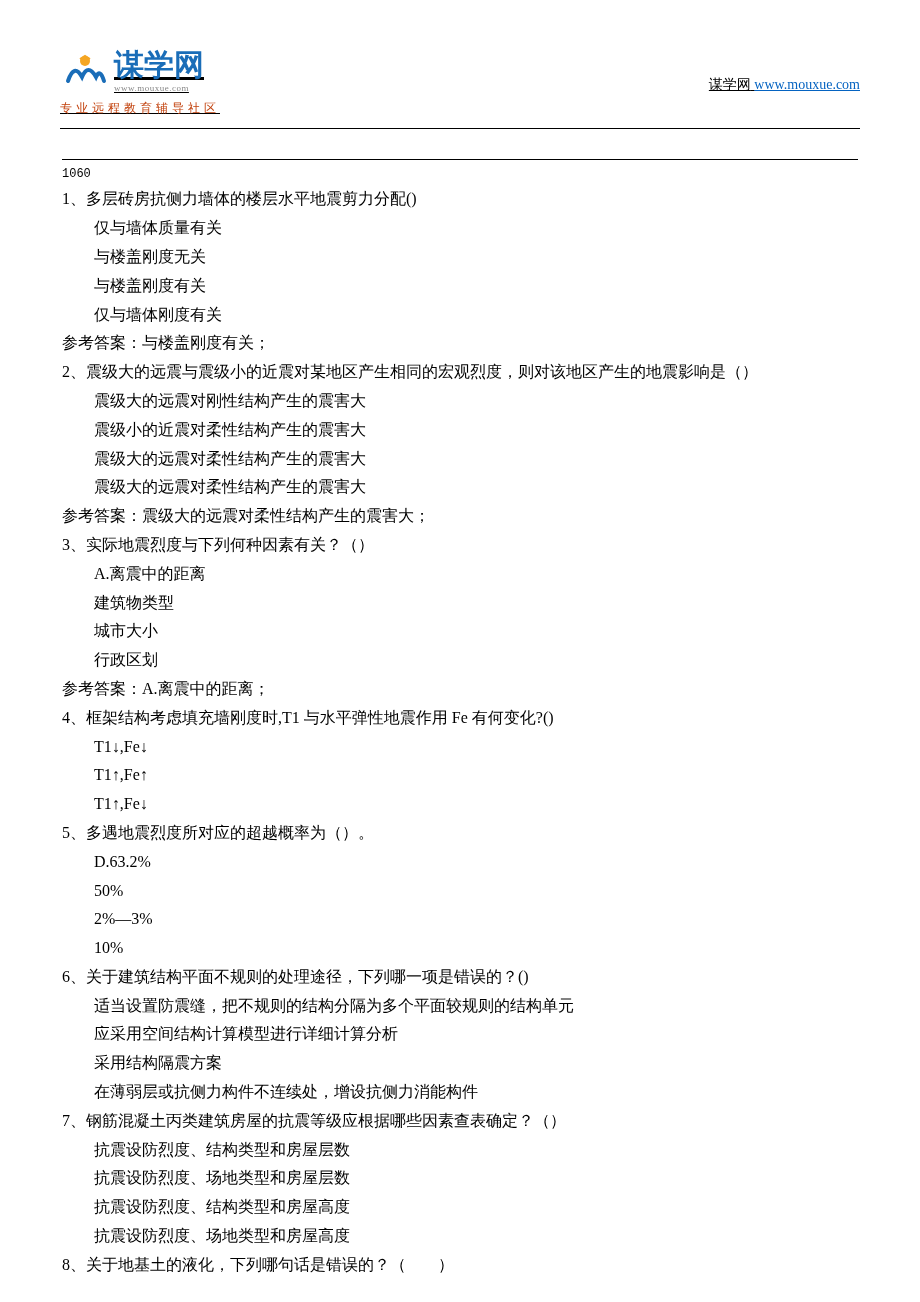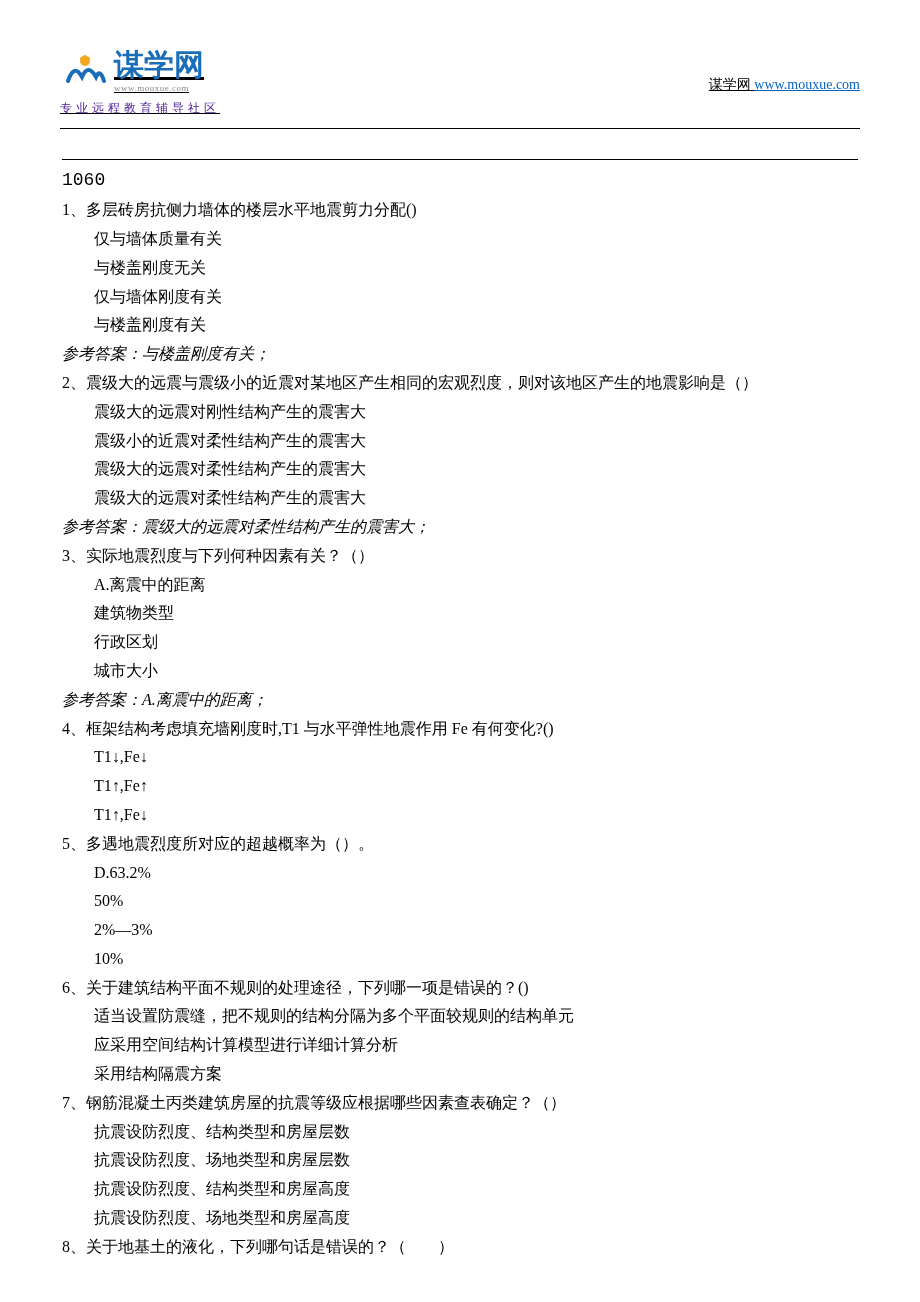--- a/index.html
+++ b/index.html
@@ -52,21 +52,21 @@
       font-family: "Microsoft YaHei", sans-serif;
       line-height: 1;
     }
     .logo-url {
       font-size: 9px;
       color: #888;
       letter-spacing: 0.5px;
     }
     .logo-sub {
       font-size: 12px;
-      color: #4c1d95;
+      color: #c2410c;
       letter-spacing: 4px;
       margin-top: 2px;
       font-family: "SimSun", serif;
     }
     .header-right {
       font-size: 14px;
       color: #000;
       margin-left: 19px;
     }
     .header-right a {
@@ -80,35 +80,34 @@
     }
     .content {
       padding: 0 2px;
     }
     .separator {
       border-bottom: 1px solid #000;
       margin-bottom: 4px;
     }
     .code-num {
       font-family: "Courier New", monospace;
-      font-size: 18px;
+      font-size: 12px;
     }
     .question {
       margin-bottom: 0;
     }
     .q-text {
       text-indent: 0;
     }
     .option {
       padding-left: 2em;
       font-family: Liberation Serif, serif;
     }
     .answer {
       text-indent: 0;
-      font-style: italic;
     }
   </style>
 </head>
 <body>
 
 <div class="header">
   <div class="logo-block">
     <div class="logo-top">
       <div class="logo-icon">
         <svg viewBox="0 0 50 40">
@@ -132,58 +131,59 @@
 <hr class="hr-line">
 
 <div class="content">
   <div class="separator"></div>
   <div class="code-num">1060</div>
   <div id="questions-container">
       <div class="question">
         <div class="q-text">1、多层砖房抗侧力墙体的楼层水平地震剪力分配()</div>
         <div class="option">仅与墙体质量有关</div>
         <div class="option">与楼盖刚度无关</div>
+        <div class="option">与楼盖刚度有关</div>
         <div class="option">仅与墙体刚度有关</div>
-        <div class="option">与楼盖刚度有关</div>
         <div class="answer">参考答案：与楼盖刚度有关；</div>
       </div>
       <div class="question">
         <div class="q-text">2、震级大的远震与震级小的近震对某地区产生相同的宏观烈度，则对该地区产生的地震影响是（）</div>
         <div class="option">震级大的远震对刚性结构产生的震害大</div>
         <div class="option">震级小的近震对柔性结构产生的震害大</div>
         <div class="option">震级大的远震对柔性结构产生的震害大</div>
         <div class="option">震级大的远震对柔性结构产生的震害大</div>
         <div class="answer">参考答案：震级大的远震对柔性结构产生的震害大；</div>
       </div>
       <div class="question">
         <div class="q-text">3、实际地震烈度与下列何种因素有关？（）</div>
         <div class="option">A.离震中的距离</div>
         <div class="option">建筑物类型</div>
+        <div class="option">城市大小</div>
         <div class="option">行政区划</div>
-        <div class="option">城市大小</div>
         <div class="answer">参考答案：A.离震中的距离；</div>
       </div>
       <div class="question">
         <div class="q-text">4、框架结构考虑填充墙刚度时,T1 与水平弹性地震作用 Fe 有何变化?()</div>
         <div class="option">T1↓,Fe↓</div>
         <div class="option">T1↑,Fe↑</div>
         <div class="option">T1↑,Fe↓</div>
       </div>
       <div class="question">
         <div class="q-text">5、多遇地震烈度所对应的超越概率为（）。</div>
         <div class="option">D.63.2%</div>
         <div class="option">50%</div>
         <div class="option">2%—3%</div>
         <div class="option">10%</div>
       </div>
       <div class="question">
         <div class="q-text">6、关于建筑结构平面不规则的处理途径，下列哪一项是错误的？()</div>
         <div class="option">适当设置防震缝，把不规则的结构分隔为多个平面较规则的结构单元</div>
         <div class="option">应采用空间结构计算模型进行详细计算分析</div>
         <div class="option">采用结构隔震方案</div>
+        <div class="option">在薄弱层或抗侧力构件不连续处，增设抗侧力消能构件</div>
       </div>
       <div class="question">
         <div class="q-text">7、钢筋混凝土丙类建筑房屋的抗震等级应根据哪些因素查表确定？（）</div>
         <div class="option">抗震设防烈度、结构类型和房屋层数</div>
         <div class="option">抗震设防烈度、场地类型和房屋层数</div>
         <div class="option">抗震设防烈度、结构类型和房屋高度</div>
         <div class="option">抗震设防烈度、场地类型和房屋高度</div>
       </div>
       <div class="question">
         <div class="q-text">8、关于地基土的液化，下列哪句话是错误的？（　　）</div>

